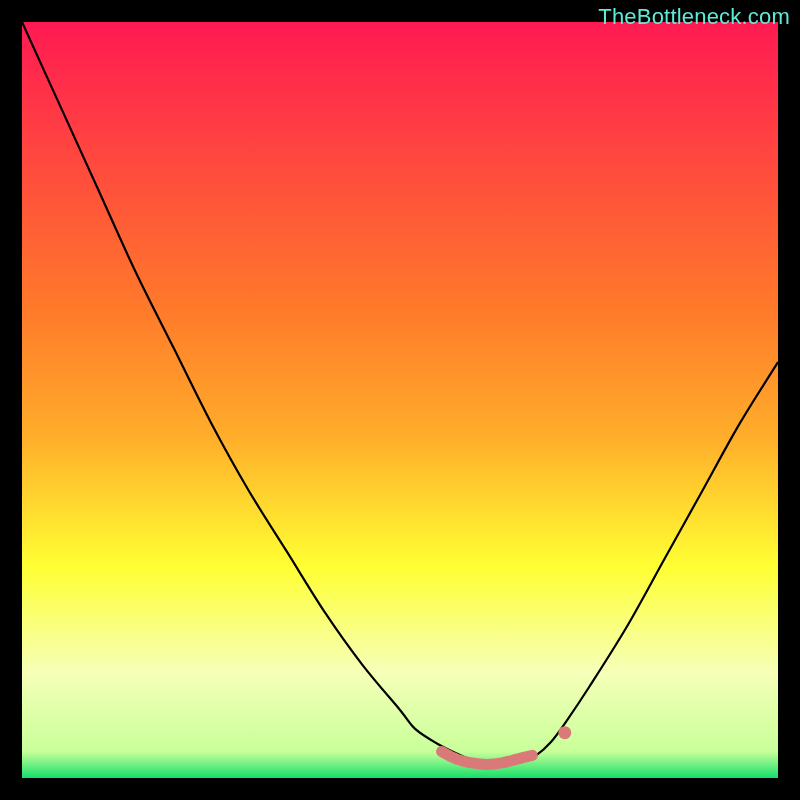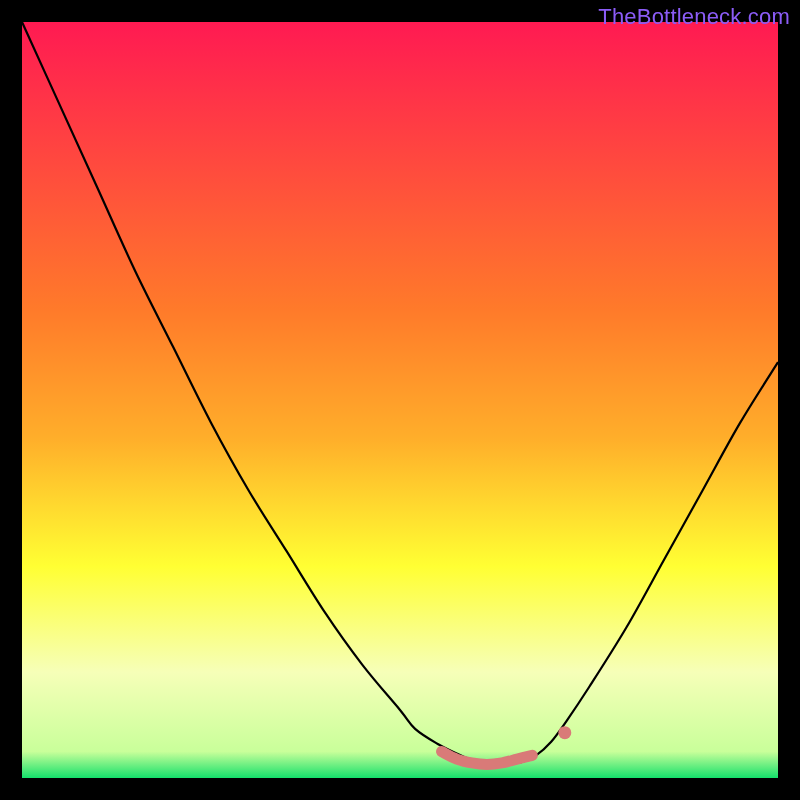--- a/index.html
+++ b/index.html
@@ -1,17 +1,17 @@
 <!DOCTYPE html>
 <html><head>
 <meta charset="utf-8">
 <style>
 html,body{margin:0;padding:0;width:800px;height:800px;overflow:hidden;font-family:Arial,Helvetica,sans-serif}
 .frame{position:relative;width:800px;height:800px;background:#000}
-.watermark{position:absolute;top:4px;right:10px;color:#8b5cf6;font-size:22px;font-weight:400;letter-spacing:.2px;z-index:3}
+.watermark{position:absolute;top:4px;right:10px;color:#5eead4;font-size:22px;font-weight:400;letter-spacing:.2px;z-index:3}
 svg{position:absolute;left:0;top:0}
 </style>
 </head>
 <body>
 
 <div class="frame">
   <div class="watermark">TheBottleneck.com</div>
   <svg id="plot" width="800" height="800" viewBox="0 0 800 800">
       <defs>
         <linearGradient id="bg" x1="0" y1="0" x2="0" y2="1">

